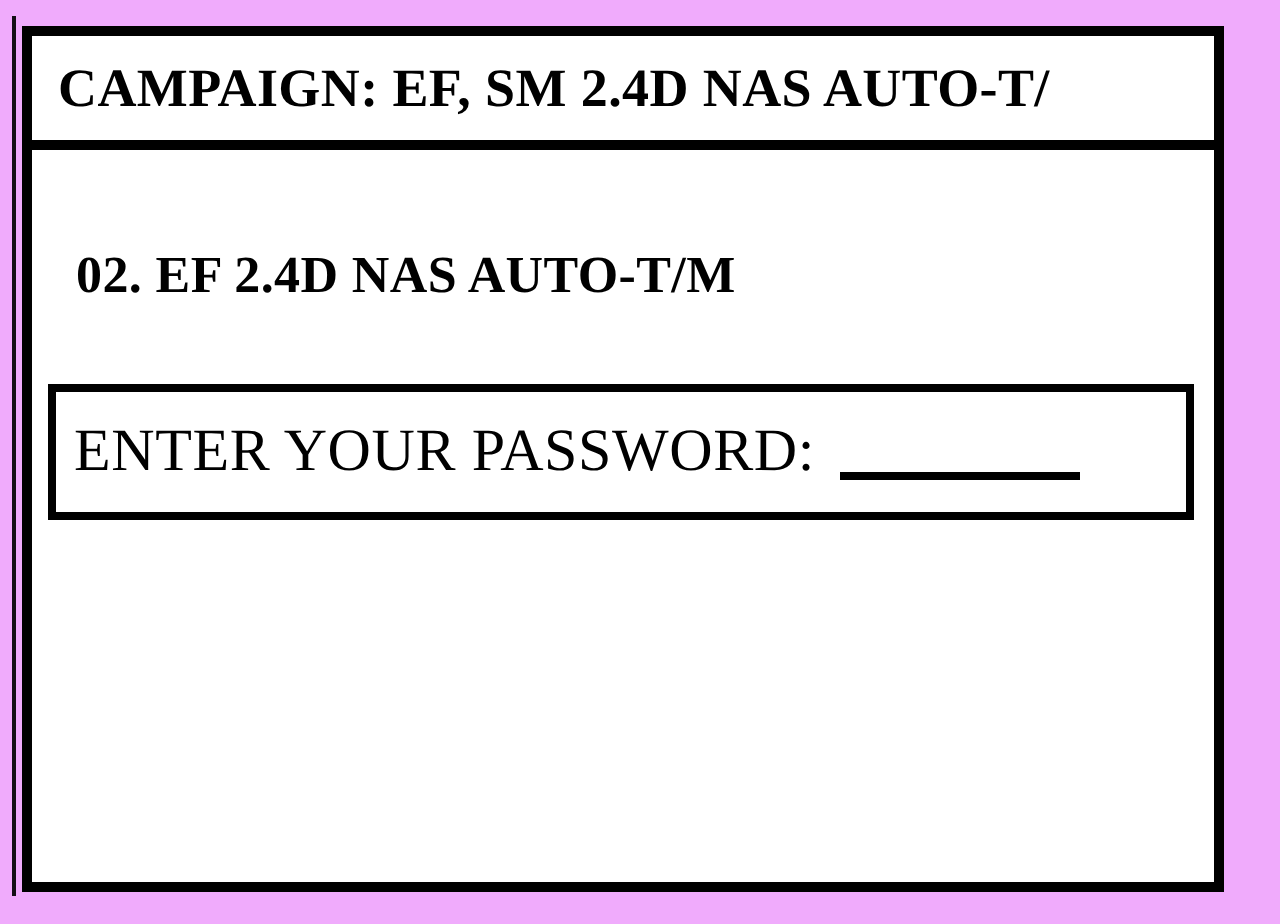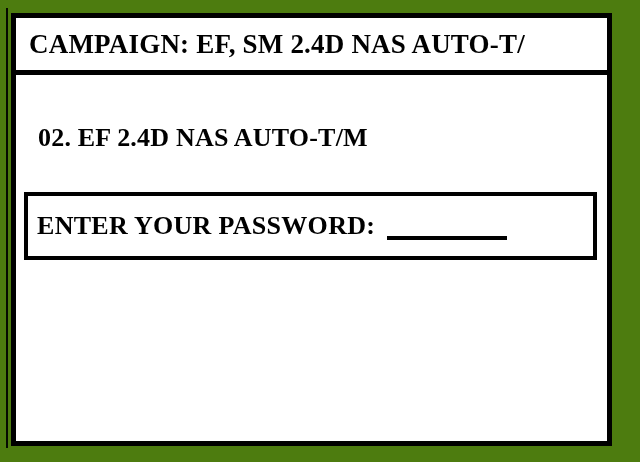--- a/index.html
+++ b/index.html
@@ -16,21 +16,21 @@
     color: #000000;
     -webkit-font-smoothing: none;
   }
 
   
   #screen {
     position: absolute;
     left: 0; top: 0;
     width: 640px;
     height: 462px;
-    background: #4d7c0f;
+    background: #f0abfc;
   }
 
   
   .scan-edge-left {
     position: absolute;
     left: 6px;
     top: 8px;
     width: 2px;
     height: 440px;
     background: #000;
@@ -107,22 +107,22 @@
   .password-row {
     position: absolute;
     left: 9px;
     top: 0;
     right: 6px;
     bottom: 0;
     display: flex;
     align-items: center;
   }
   .password-label {
-    font-size: 26px;
-    font-weight: bold;
+    font-size: 30px;
+    font-weight: normal;
     letter-spacing: 0.3px;
     white-space: nowrap;
     color: #000;
   }
   .password-blank {
     display: inline-block;
     width: 120px;
     height: 4px;
     background: #000000;
     margin-left: 12px;

